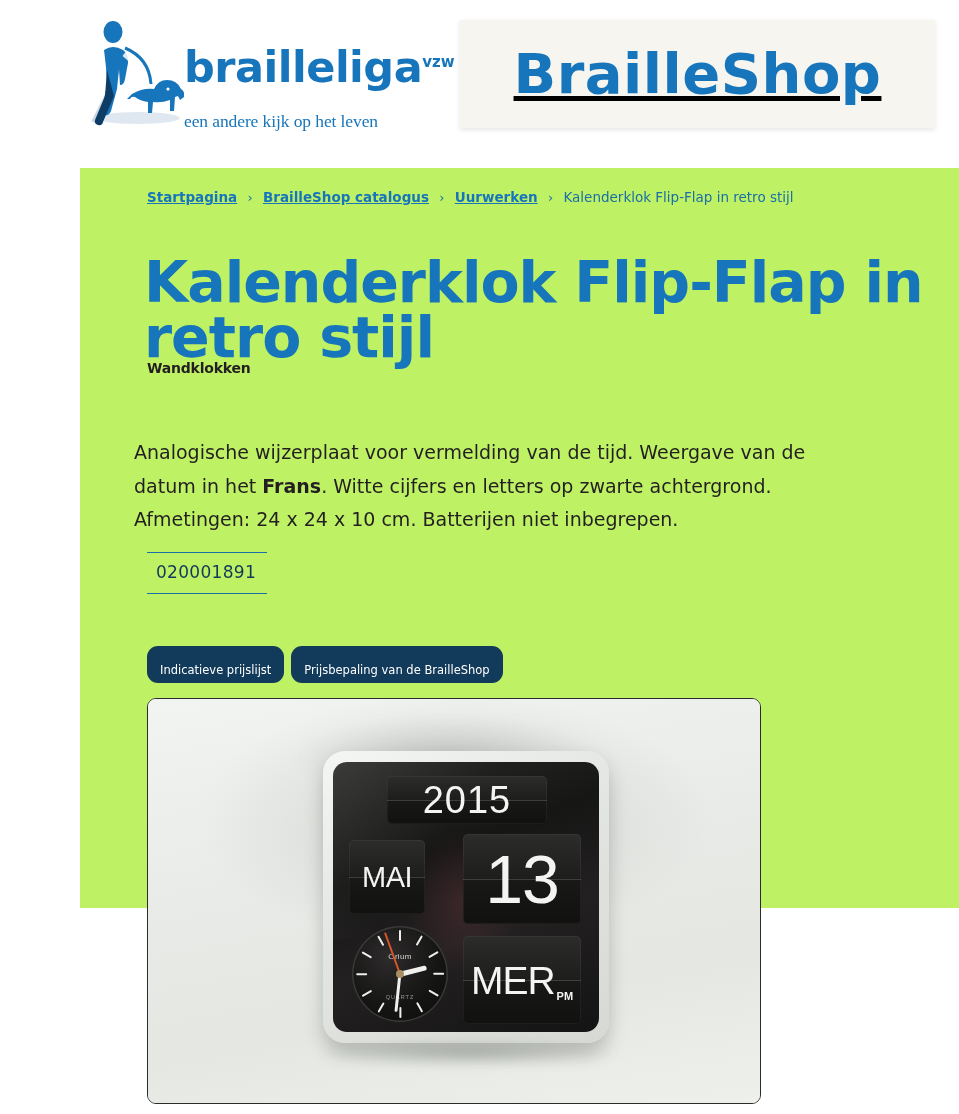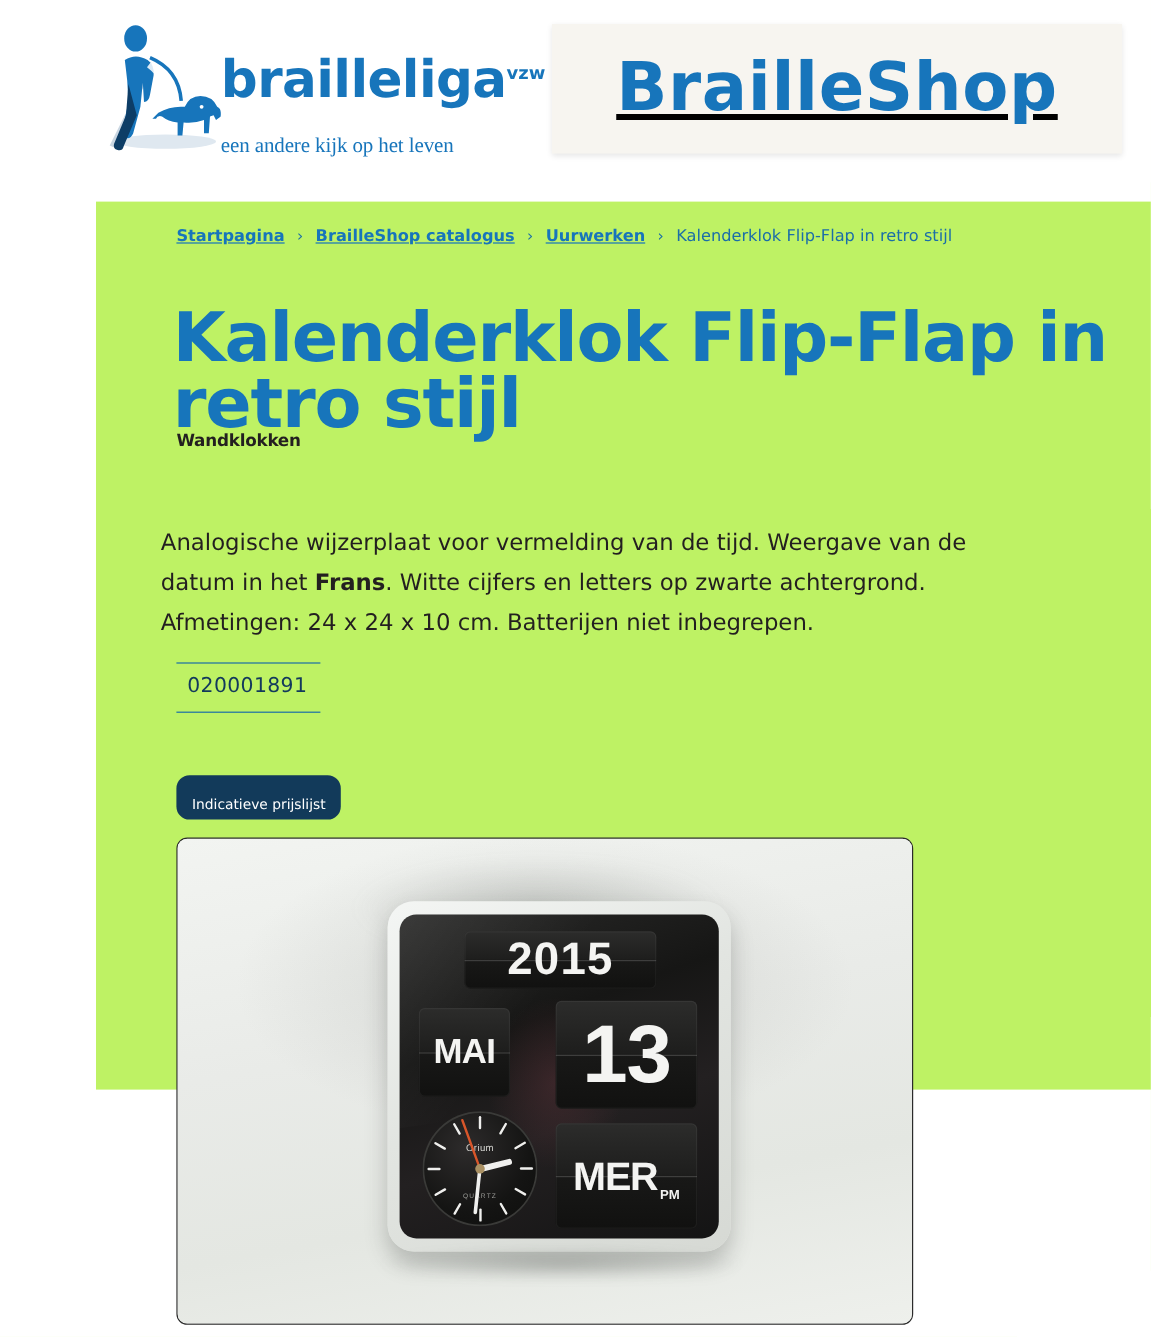--- a/index.html
+++ b/index.html
@@ -278,32 +278,32 @@
     left: 0; right: 0;
     top: 50%;
     height: 1px;
     background: rgba(255,255,255,0.16);
   }
   .flip span {
     position: relative;
     z-index: 2;
     color: #f4f4f2;
     font-family: "Liberation Sans", sans-serif;
-    font-weight: bold;
+    font-weight: normal;
     line-height: 1;
     letter-spacing: -1px;
   }
   .flip.year   { left: 54px; top: 14px;  width: 160px; height: 48px; }
   .flip.year span { font-size: 38px; letter-spacing: 1px; }
   .flip.month  { left: 16px; top: 78px;  width: 76px;  height: 74px; }
   .flip.month span { font-size: 29px; letter-spacing: -0.5px; }
   .flip.day    { left: 130px; top: 72px; width: 118px; height: 90px; }
   .flip.day span { font-size: 68px; }
   .flip.weekday{ left: 130px; top: 174px; width: 118px; height: 88px; }
-  .flip.weekday span { font-size: 33px; }
+  .flip.weekday span { font-size: 39px; }
   .flip.weekday .meridiem {
     position: relative;
     z-index: 2;
     color: #f4f4f2;
     font-family: "Liberation Sans", sans-serif;
     font-weight: bold;
     font-size: 11px;
     align-self: flex-end;
     margin-bottom: 22px;
     margin-left: 2px;
@@ -451,20 +451,21 @@
   <p id="product-description">
     <span>Analogische wijzerplaat voor vermelding van de tijd. Weergave van de datum in het </span><b>Frans</b><span>. Witte cijfers en letters op zwarte achtergrond. Afmetingen: 24 x 24 x 10 cm. Batterijen niet inbegrepen.</span>
   </p>
 
   <div id="product-code-box">
     <span class="code-value">020001891</span>
   </div>
 
   <div id="tag-row">
     <span class="tag-pill">Indicatieve prijslijst</span>
+    <span class="tag-pill">Prijsbepaling van de BrailleShop</span>
   </div>
 
   <div id="product-image-frame">
     <div class="photo">
       <div class="wall-shadow"></div>
 
       <div class="clock">
         <div class="case"></div>
         <div class="face">
           <div class="glare"></div>

